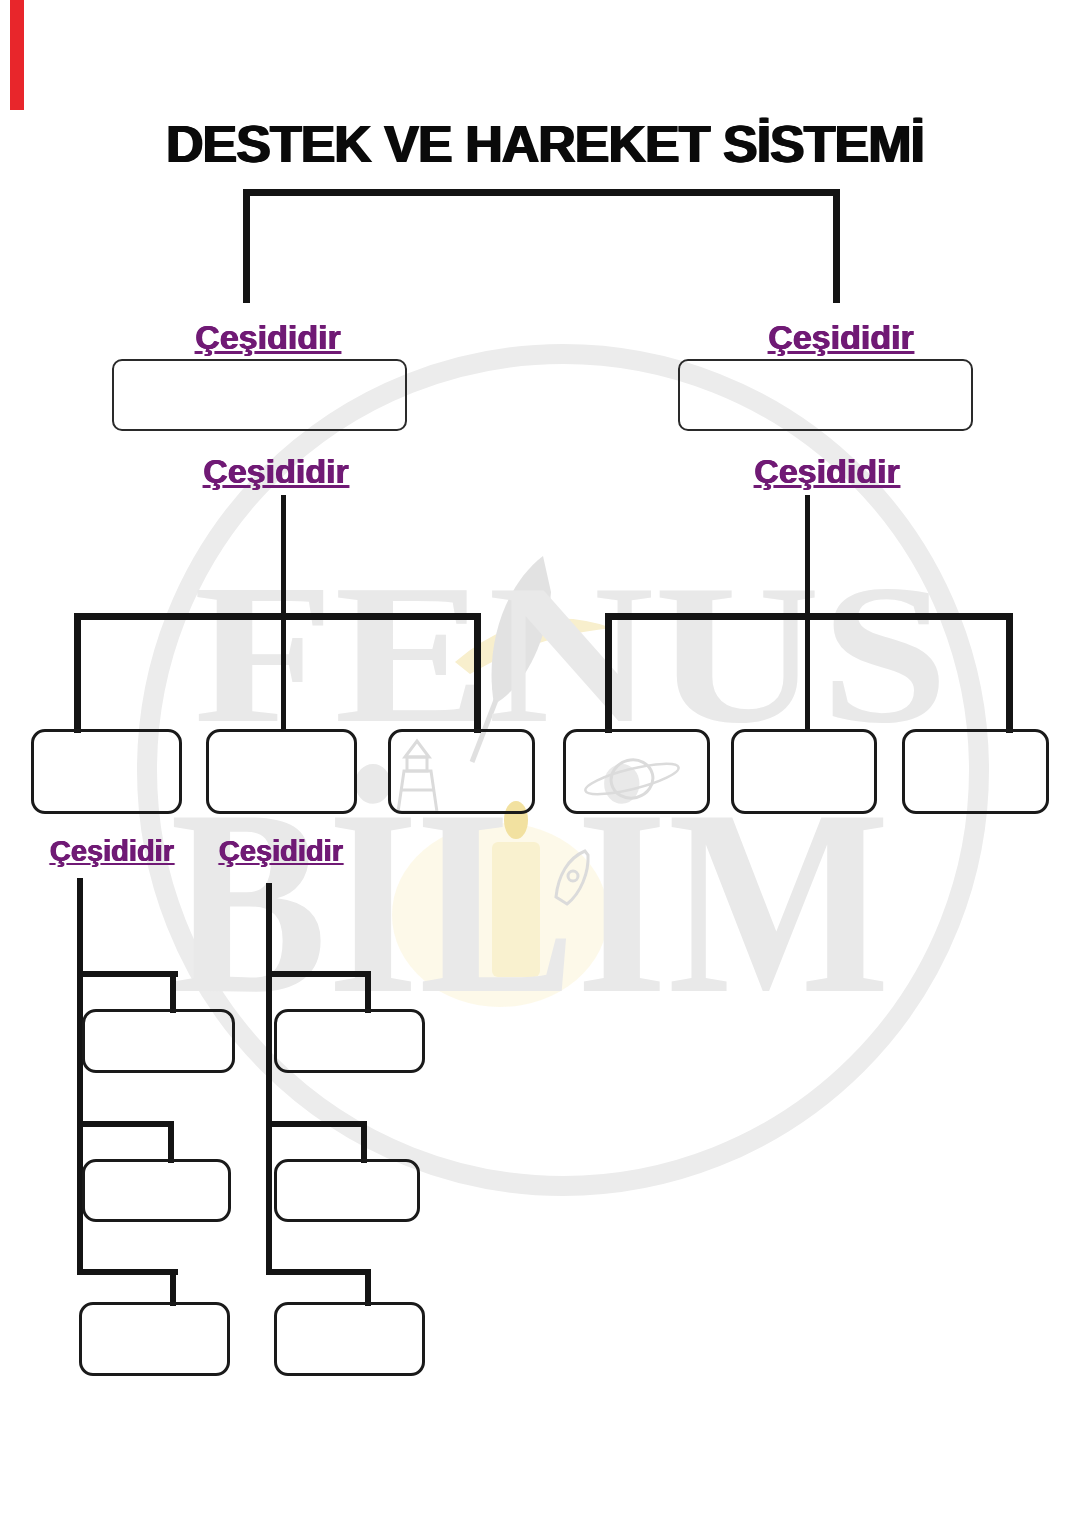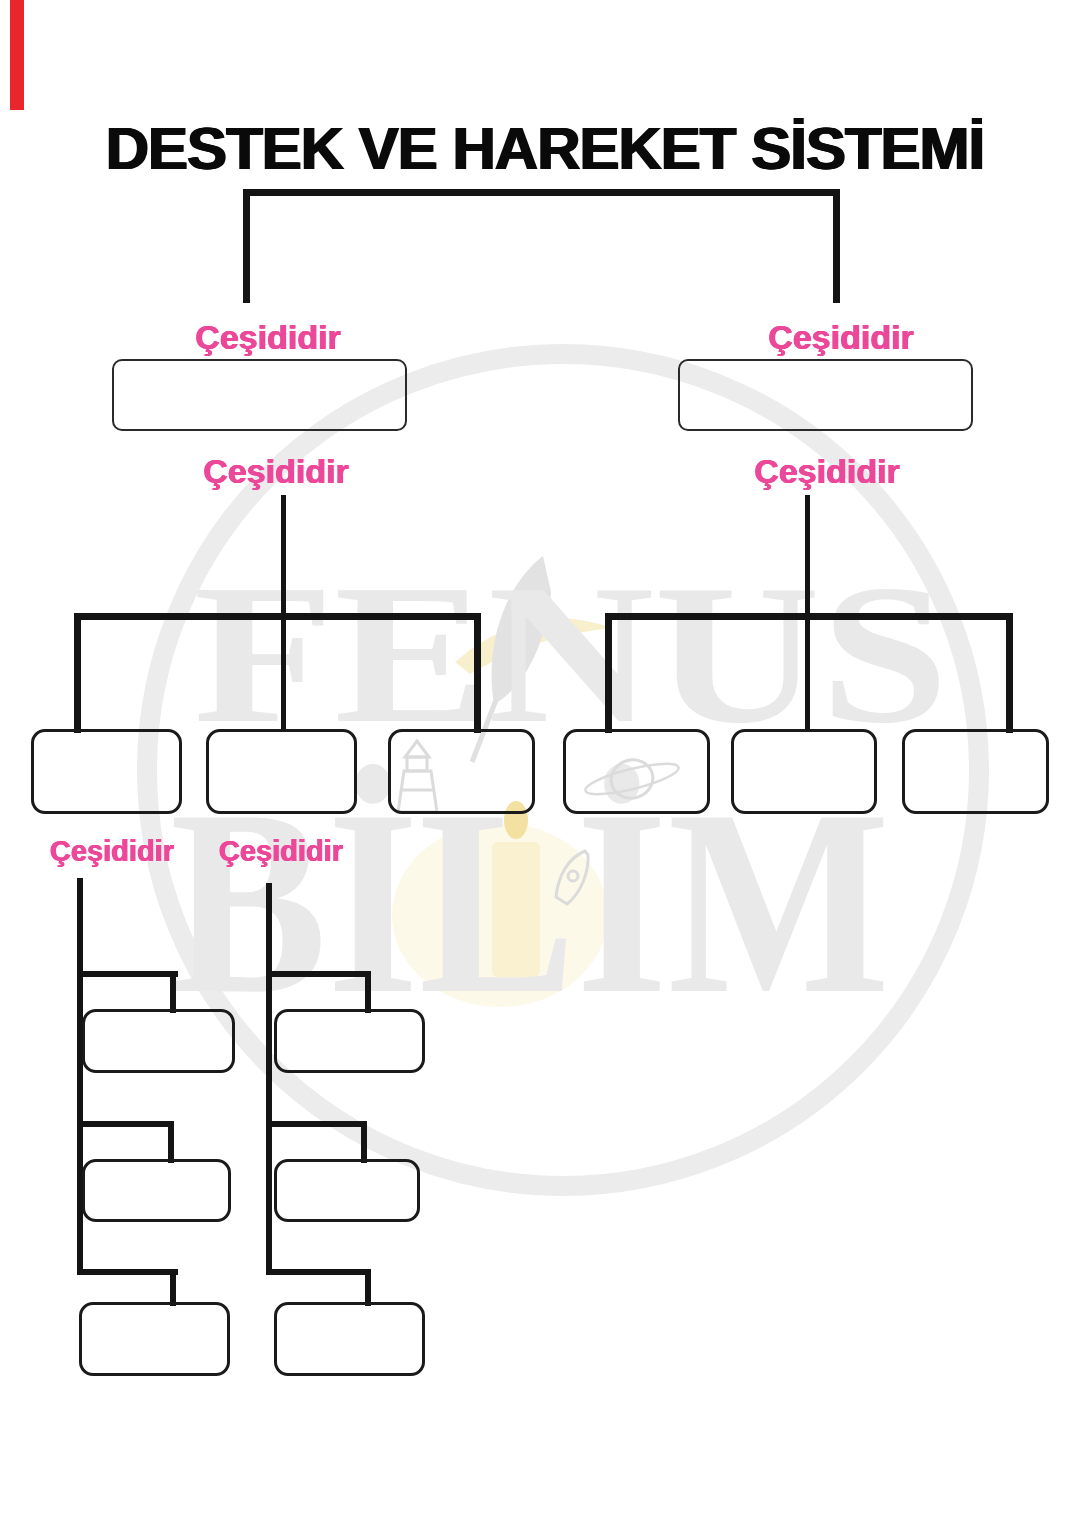--- a/index.html
+++ b/index.html
@@ -3,25 +3,25 @@
 <meta charset="utf-8">
 <style>
   html,body{margin:0;padding:0;background:#ffffff;}
   .page{position:relative;width:1080px;height:1527px;background:#ffffff;overflow:hidden;
         font-family:"Liberation Sans",sans-serif;}
   .watermark{position:absolute;left:0;top:0;width:1080px;height:1527px;z-index:0;pointer-events:none;}
   .layer{position:absolute;left:0;top:0;width:100%;height:100%;z-index:1;}
   .ln{position:absolute;background:#141414;}
   .bx{position:absolute;border:3px solid #1a1a1a;border-radius:14px;background:transparent;box-sizing:border-box;}
   .bx.thin{border-width:2px;border-radius:10px;border-color:#2a2a2a;}
-  .lbl{position:absolute;transform:translateX(-50%);font-weight:bold;color:#ec4899;white-space:nowrap;
-       text-shadow:0.6px 0 0 currentColor,-0.6px 0 0 currentColor;}
+  .lbl{position:absolute;transform:translateX(-50%);font-weight:bold;color:#701a75;white-space:nowrap;
+       text-shadow:0.6px 0 0 currentColor,-0.6px 0 0 currentColor;text-decoration:underline;}
   .fs34{font-size:34px;}
   .fs29{font-size:29px;}
-  .title{position:absolute;left:545px;top:114px;transform:translateX(-50%);font-size:60px;font-weight:bold;
+  .title{position:absolute;left:545px;top:114px;transform:translateX(-50%);font-size:52px;font-weight:bold;
          letter-spacing:-1px;color:#0a0a0a;white-space:nowrap;
          text-shadow:1px 0 0 currentColor,-1px 0 0 currentColor;}
   .red-bar{position:absolute;left:10px;top:0;width:14px;height:110px;z-index:2;}
   .wm-word{font-family:"Liberation Serif",serif;font-weight:bold;}
 </style>
 </head>
 <body>
 
 <div class="page">
 

